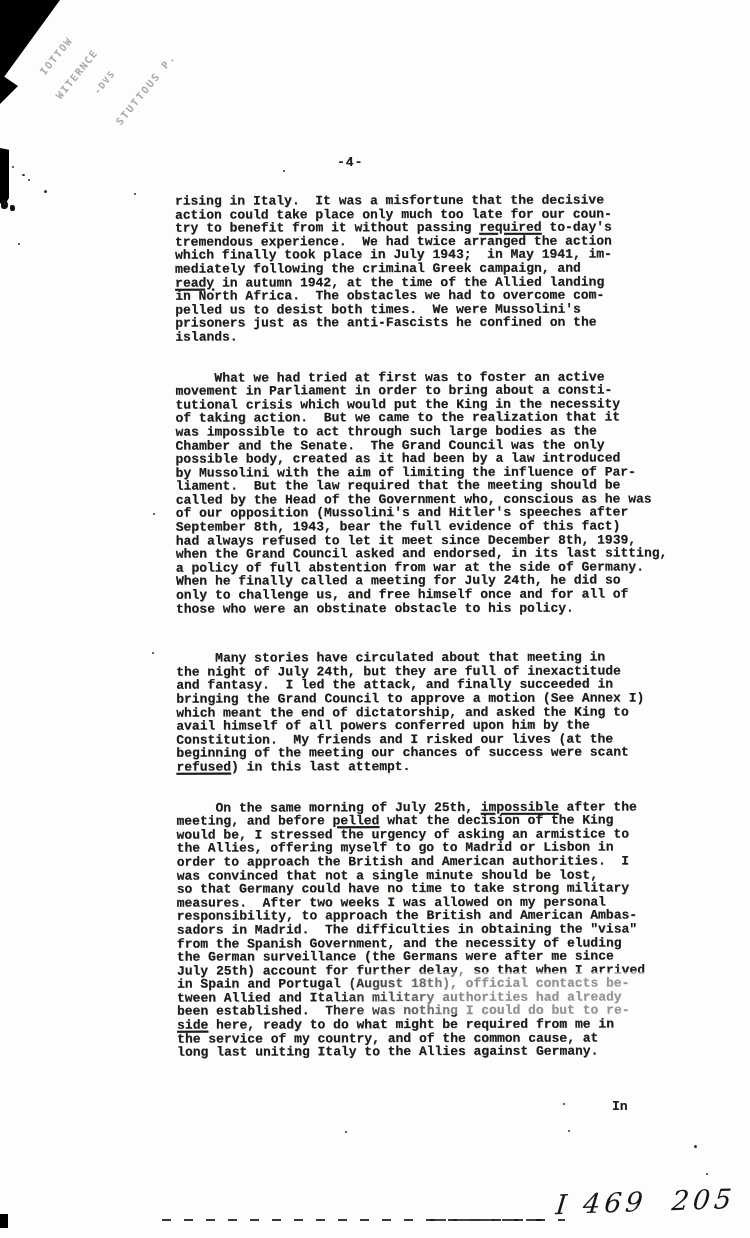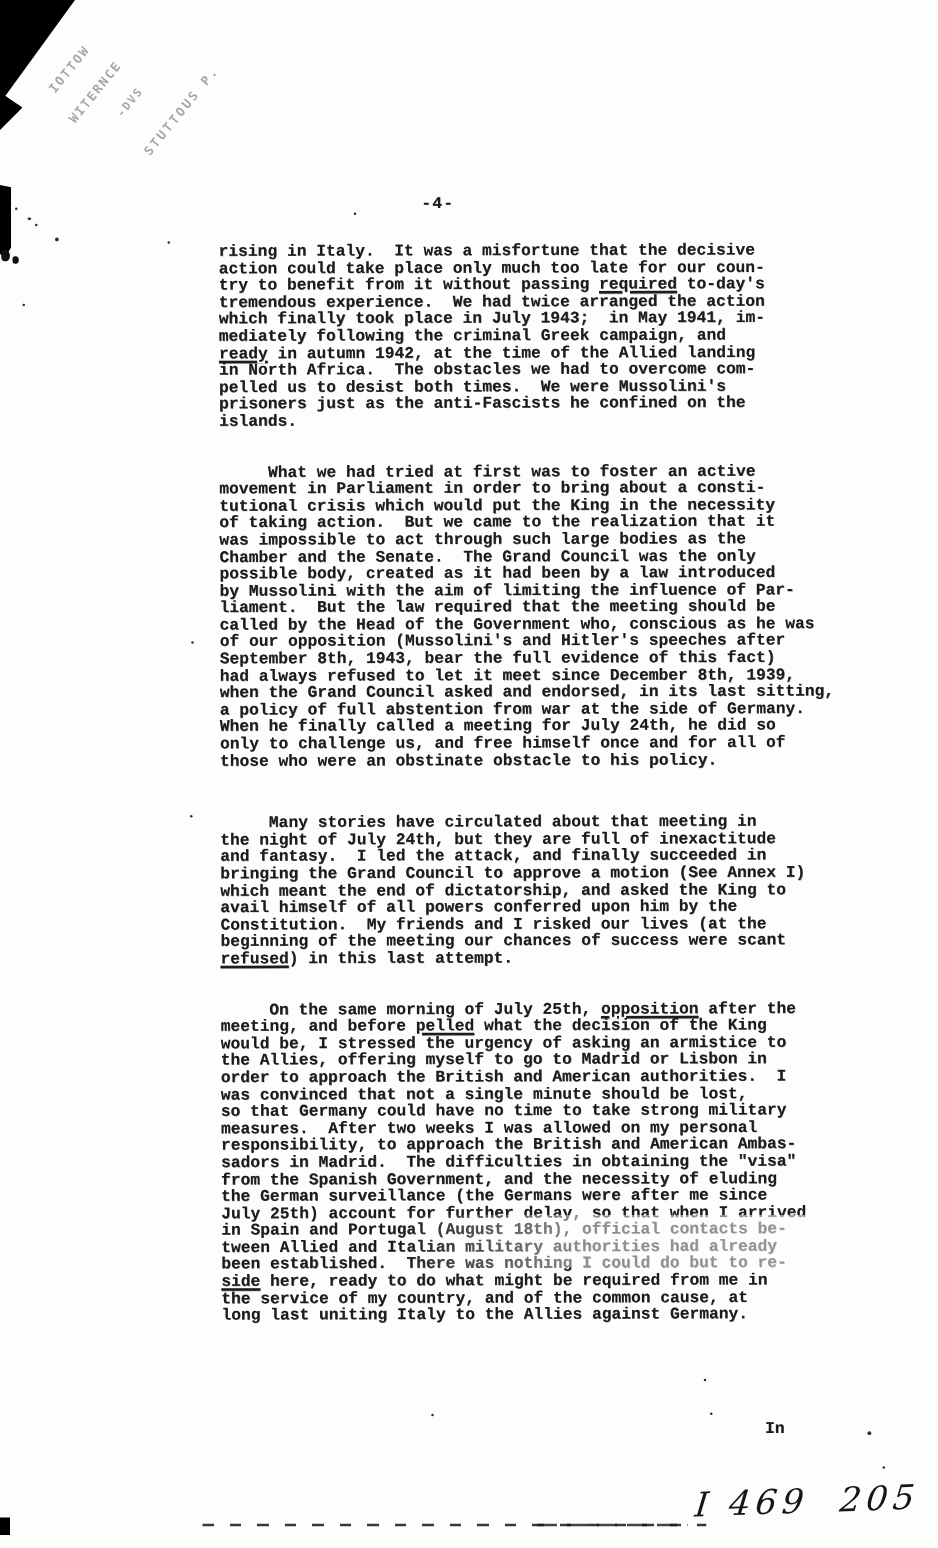--- a/index.html
+++ b/index.html
@@ -14,21 +14,21 @@
     white-space:pre;
     text-shadow:0.3px 0.3px 0.5px rgba(25,25,25,0.55);
   }
   .page-number{position:absolute;left:337px;top:156px;letter-spacing:1px;}
   .body-text{position:absolute;left:176px;top:194px;transform:rotate(-0.15deg);}
   .para{margin:0;}
   .para.p1{margin-bottom:27px;}
   .para.p2{margin-bottom:36px;}
   .para.p3{margin-bottom:27px;}
   .u{text-decoration:underline;text-decoration-thickness:1.5px;text-underline-offset:2px;}
-  .catchword{position:absolute;left:612px;top:1136px;}
+  .catchword{position:absolute;left:612px;top:1100px;}
   .annotation{
     position:absolute;left:556px;top:1186px;
     font-family:"DejaVu Serif",serif;font-style:italic;font-weight:500;
     font-size:27px;letter-spacing:4px;color:#161616;
     transform:rotate(-2deg) skewX(-8deg);
     white-space:pre;
   }
   
   .corner-artifact{position:absolute;left:0;top:0;width:120px;height:130px;pointer-events:none;}
   .tri{position:absolute;background:#000;}
@@ -140,21 +140,21 @@
 those who were an obstinate obstacle to his policy.</div>
     <div class="para p3 typed">     Many stories have circulated about that meeting in
 the night of July 24th, but they are full of inexactitude
 and fantasy.  I led the attack, and finally succeeded in
 bringing the Grand Council to approve a motion (See Annex I)
 which meant the end of dictatorship, and asked the King to
 avail himself of all powers conferred upon him by the
 Constitution.  My friends and I risked our lives (at the
 beginning of the meeting our chances of success were scant
 <span class="u">refused</span>) in this last attempt.</div>
-    <div class="para p4 typed">     On the same morning of July 25th, <span class="u">opposition</span> after the
+    <div class="para p4 typed">     On the same morning of July 25th, <span class="u">impossible</span> after the
 meeting, and before <span class="u">pelled</span> what the decision of the King
 would be, I stressed the urgency of asking an armistice to
 the Allies, offering myself to go to Madrid or Lisbon in
 order to approach the British and American authorities.  I
 was convinced that not a single minute should be lost,
 so that Germany could have no time to take strong military
 measures.  After two weeks I was allowed on my personal
 responsibility, to approach the British and American Ambas-
 sadors in Madrid.  The difficulties in obtaining the "visa"
 from the Spanish Government, and the necessity of eluding

